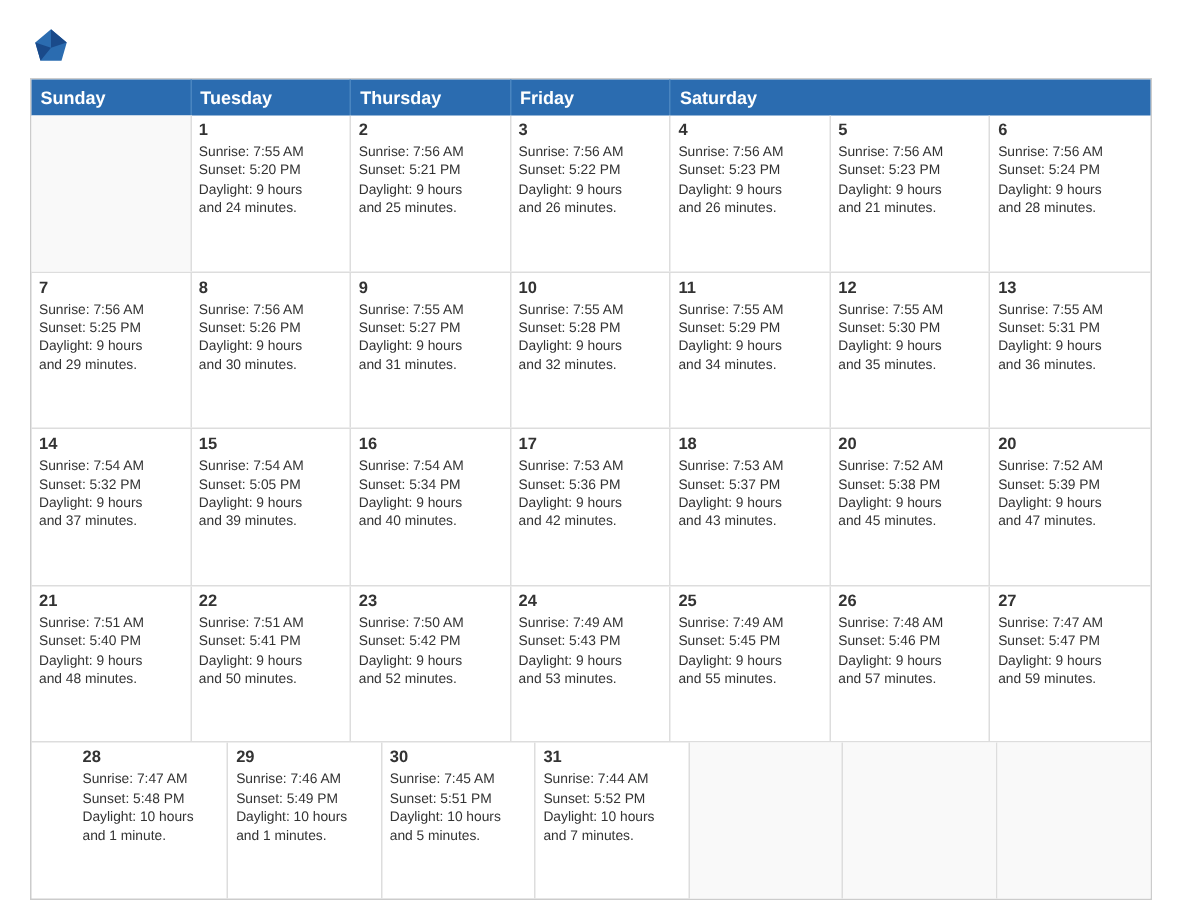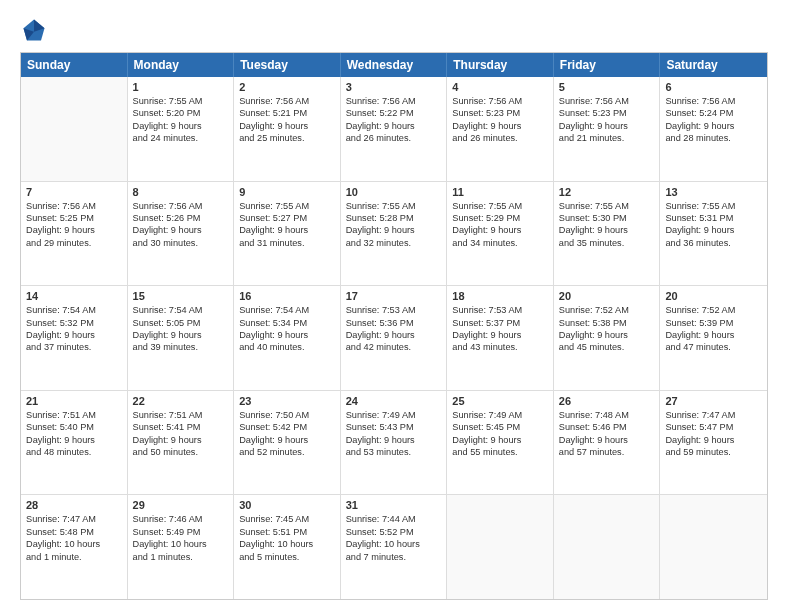--- a/index.html
+++ b/index.html
@@ -84,21 +84,21 @@
       flex: 1;
       display: flex;
       flex-direction: column;
     }
     .cal-row {
       display: grid;
       grid-template-columns: repeat(7, 1fr);
       flex: 1;
       border-bottom: 1px solid #ddd;
     }
-    .cal-row:last-child { border-bottom: none; }
+    .cal-row:last-child { border-bottom: none; margin-left: 29px; }
     .cal-cell {
       border-right: 1px solid #ddd;
       padding: 4px 5px;
       font-size: 9.5px;
       color: #333;
       min-height: 0;
       vertical-align: top;
     }
     .cal-cell:last-child { border-right: none; }
     .cal-cell.empty { background: #f9f9f9; }
@@ -131,23 +131,21 @@
     </div>
     <div class="title-block">
       <div class="main-title"></div>
       <div class="subtitle"></div>
     </div>
   </div>
 
   <div class="calendar">
     <div class="cal-header-row" id="cal-header">
         <div class="cal-header-cell">Sunday</div>
-        <div class="cal-header-cell">Monday</div>
         <div class="cal-header-cell">Tuesday</div>
-        <div class="cal-header-cell">Wednesday</div>
         <div class="cal-header-cell">Thursday</div>
         <div class="cal-header-cell">Friday</div>
         <div class="cal-header-cell">Saturday</div>
       </div>
     <div class="cal-body" id="cal-body">
         <div class="cal-row">
           <div class="cal-cell empty"></div>
           <div class="cal-cell">
             <div class="day-num">1</div>
             <div class="cell-line">Sunrise: 7:55 AM</div>

